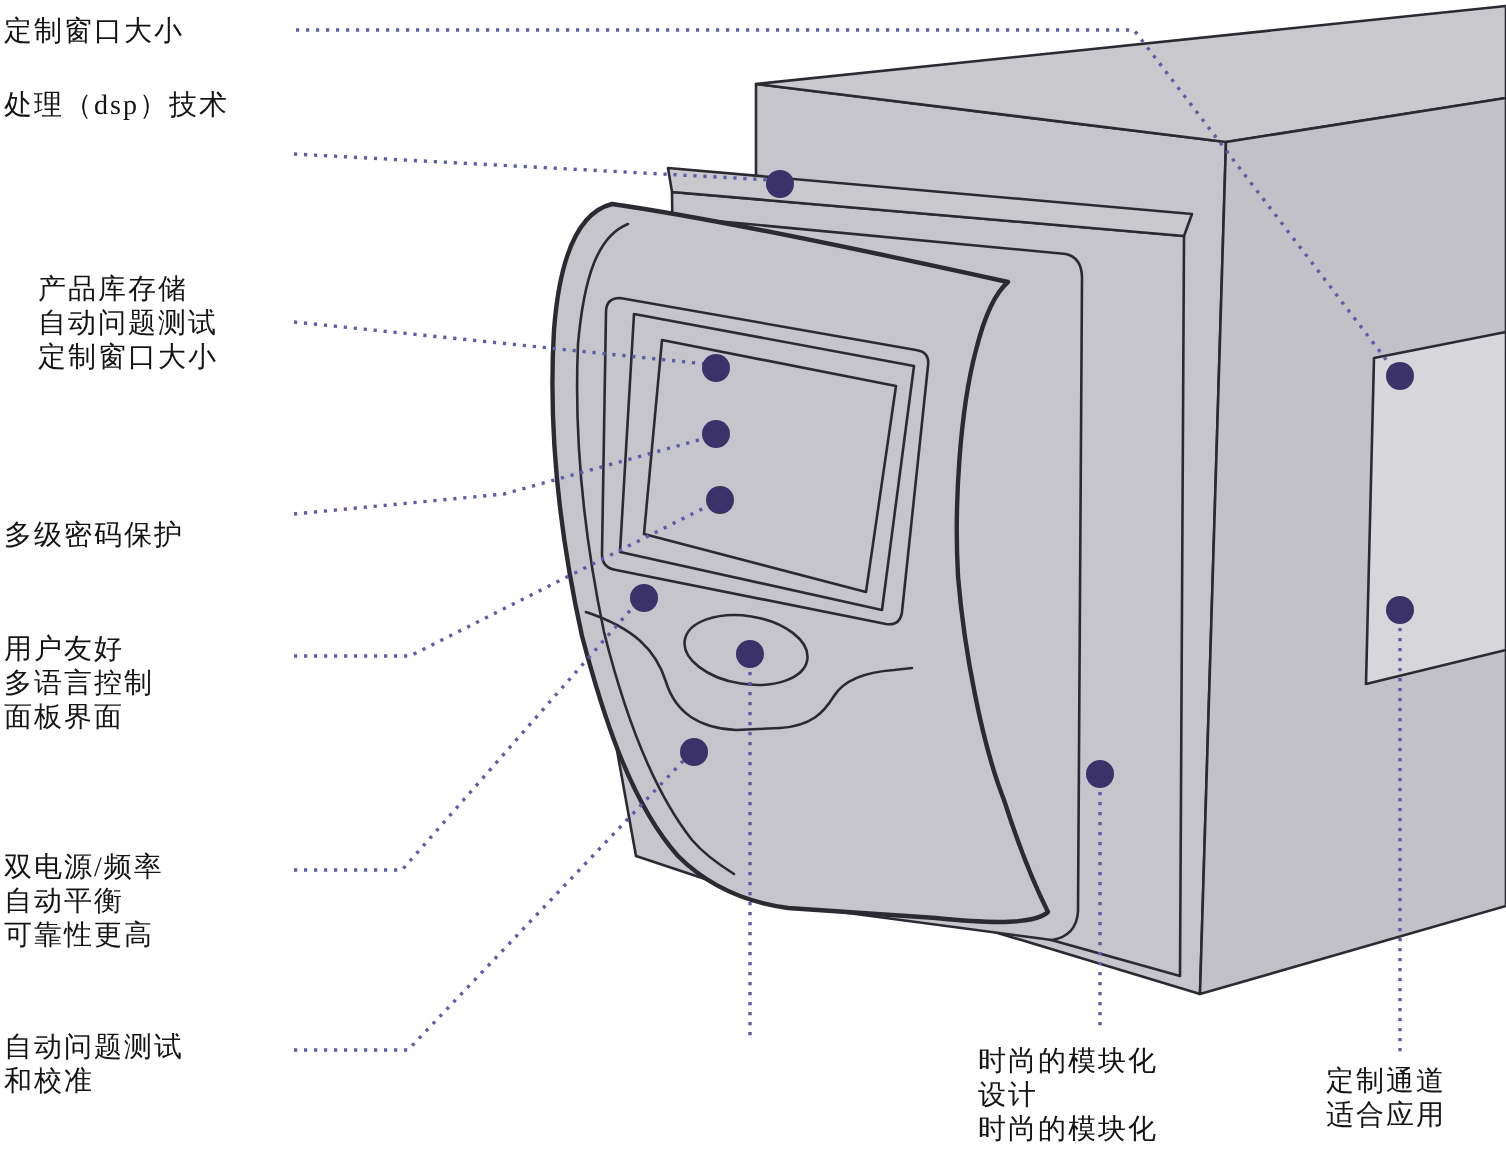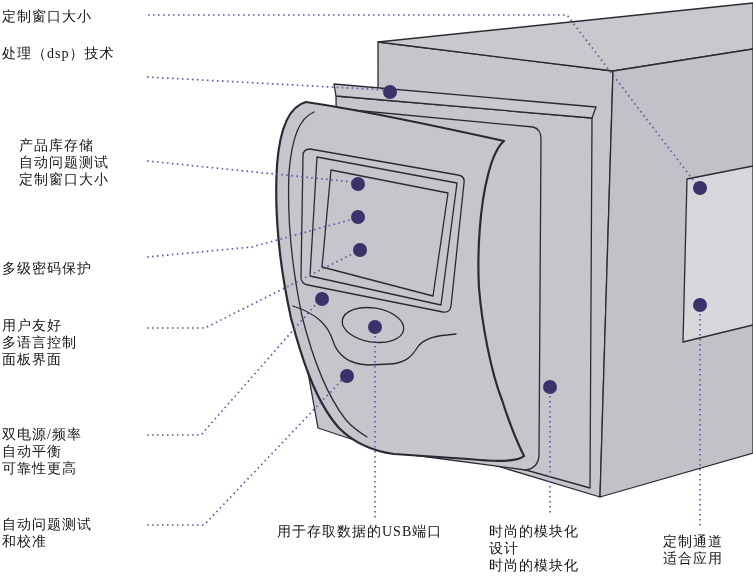--- a/index.html
+++ b/index.html
@@ -121,21 +121,20 @@
       <div class="label" style="left: 2px; top: 426px;">
         <div>双电源/频率</div>
         <div>自动平衡</div>
         <div>可靠性更高</div>
       </div>
       <div class="label" style="left: 2px; top: 516px;">
         <div>自动问题测试</div>
         <div>和校准</div>
       </div>
       <div class="label" style="left: 277px; top: 523px;">
-        <div>用于存取数据的USB端口</div>
       </div>
       <div class="label" style="left: 489px; top: 523px;">
         <div>时尚的模块化</div>
         <div>设计</div>
         <div>时尚的模块化</div>
       </div>
       <div class="label" style="left: 663px; top: 533px;">
         <div>定制通道</div>
         <div>适合应用</div>
       </div>

